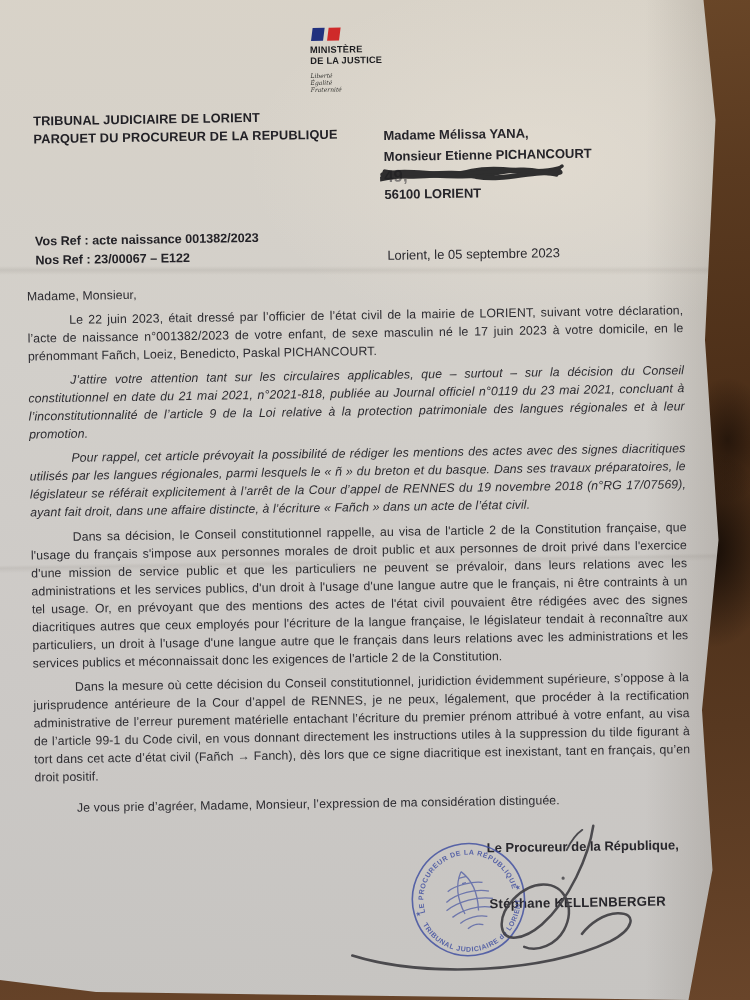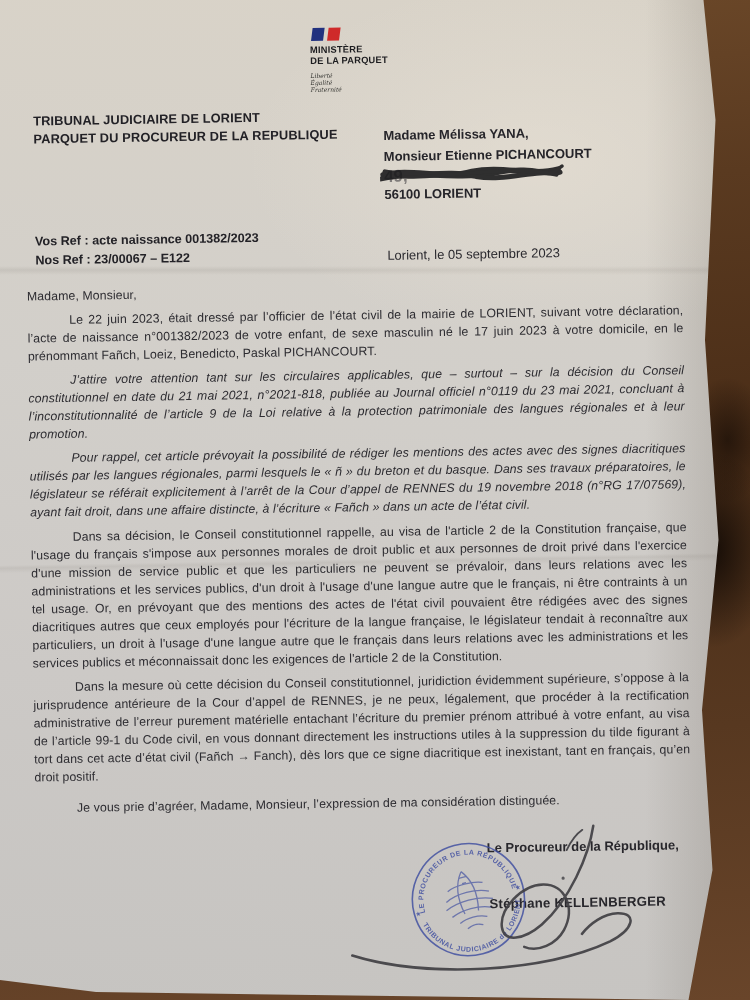--- a/index.html
+++ b/index.html
@@ -63,21 +63,21 @@
 <div class="paper">
   <div class="content">
 
     <div class="logo">
       <div class="flag">
         <span style="background:#21317f"></span>
         <span style="background:#cf2a2a"></span>
       </div>
       <div class="ministry">
         <div>MINISTÈRE</div>
-        <div>DE LA PARQUET</div>
+        <div>DE LA JUSTICE</div>
       </div>
       <div class="motto">
         <div>Liberté</div>
         <div>Égalité</div>
         <div>Fraternité</div>
       </div>
     </div>
 
     <div class="sender">
       <div>TRIBUNAL JUDICIAIRE DE LORIENT</div>

